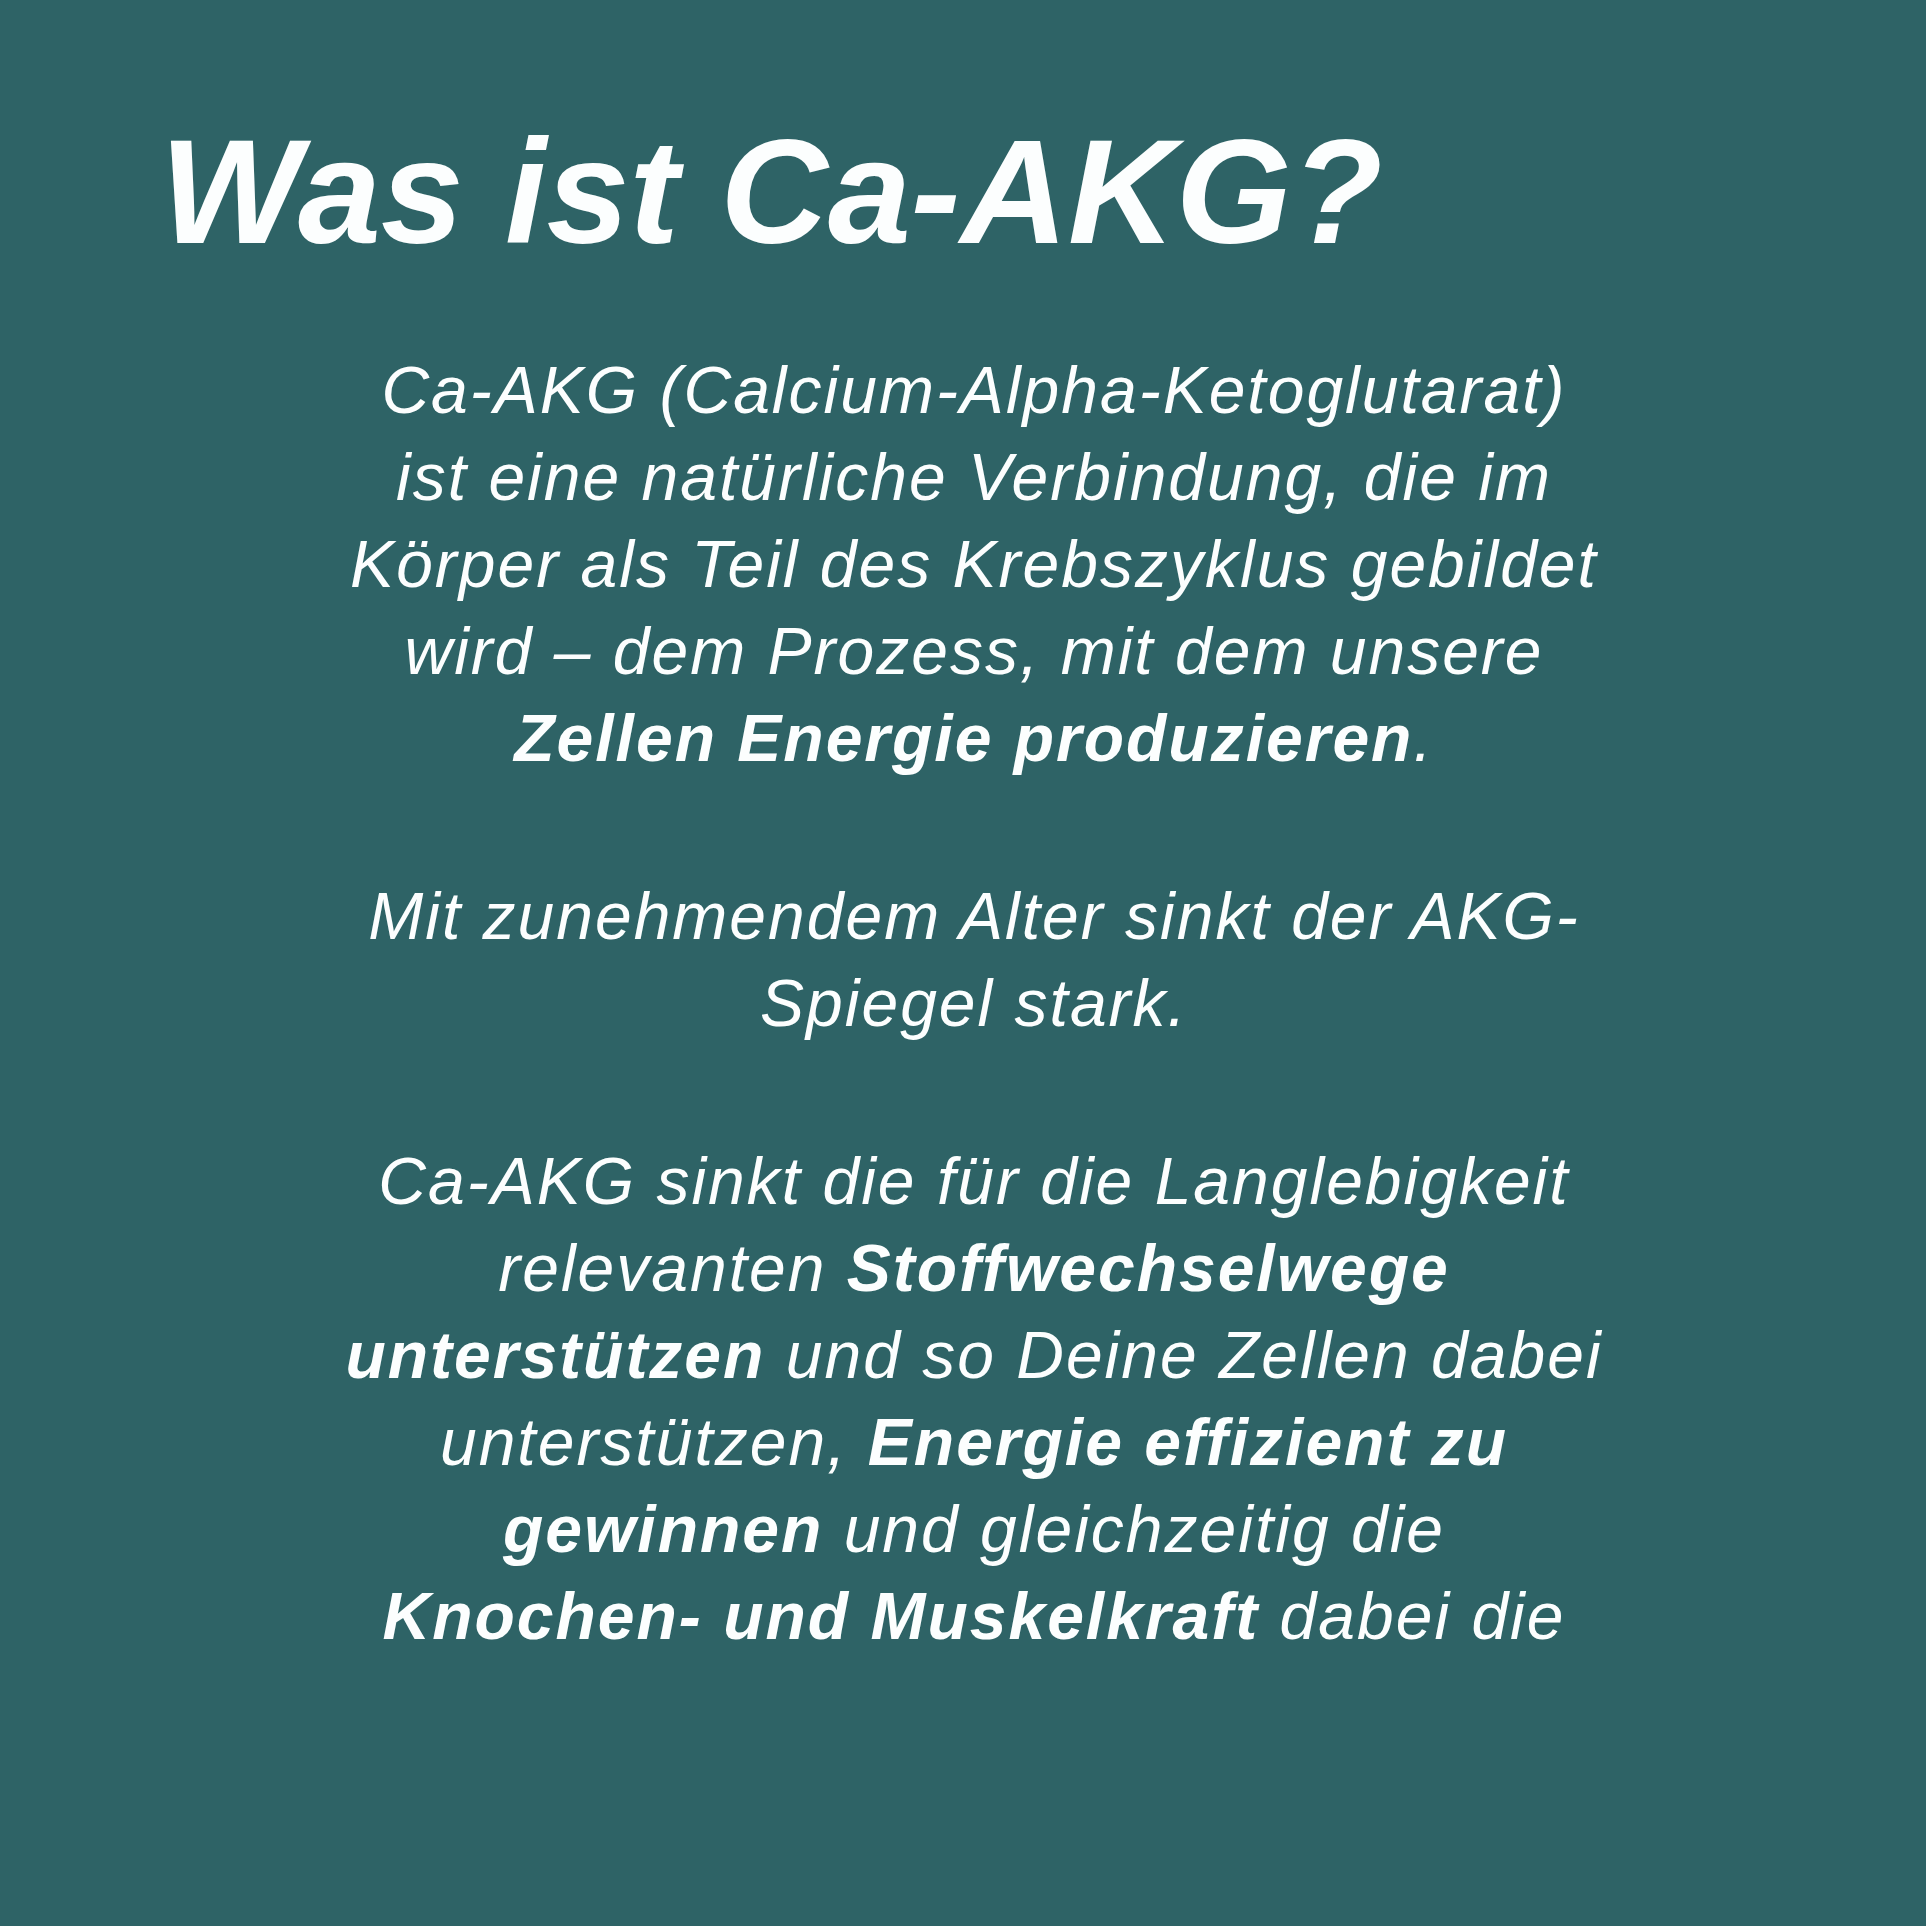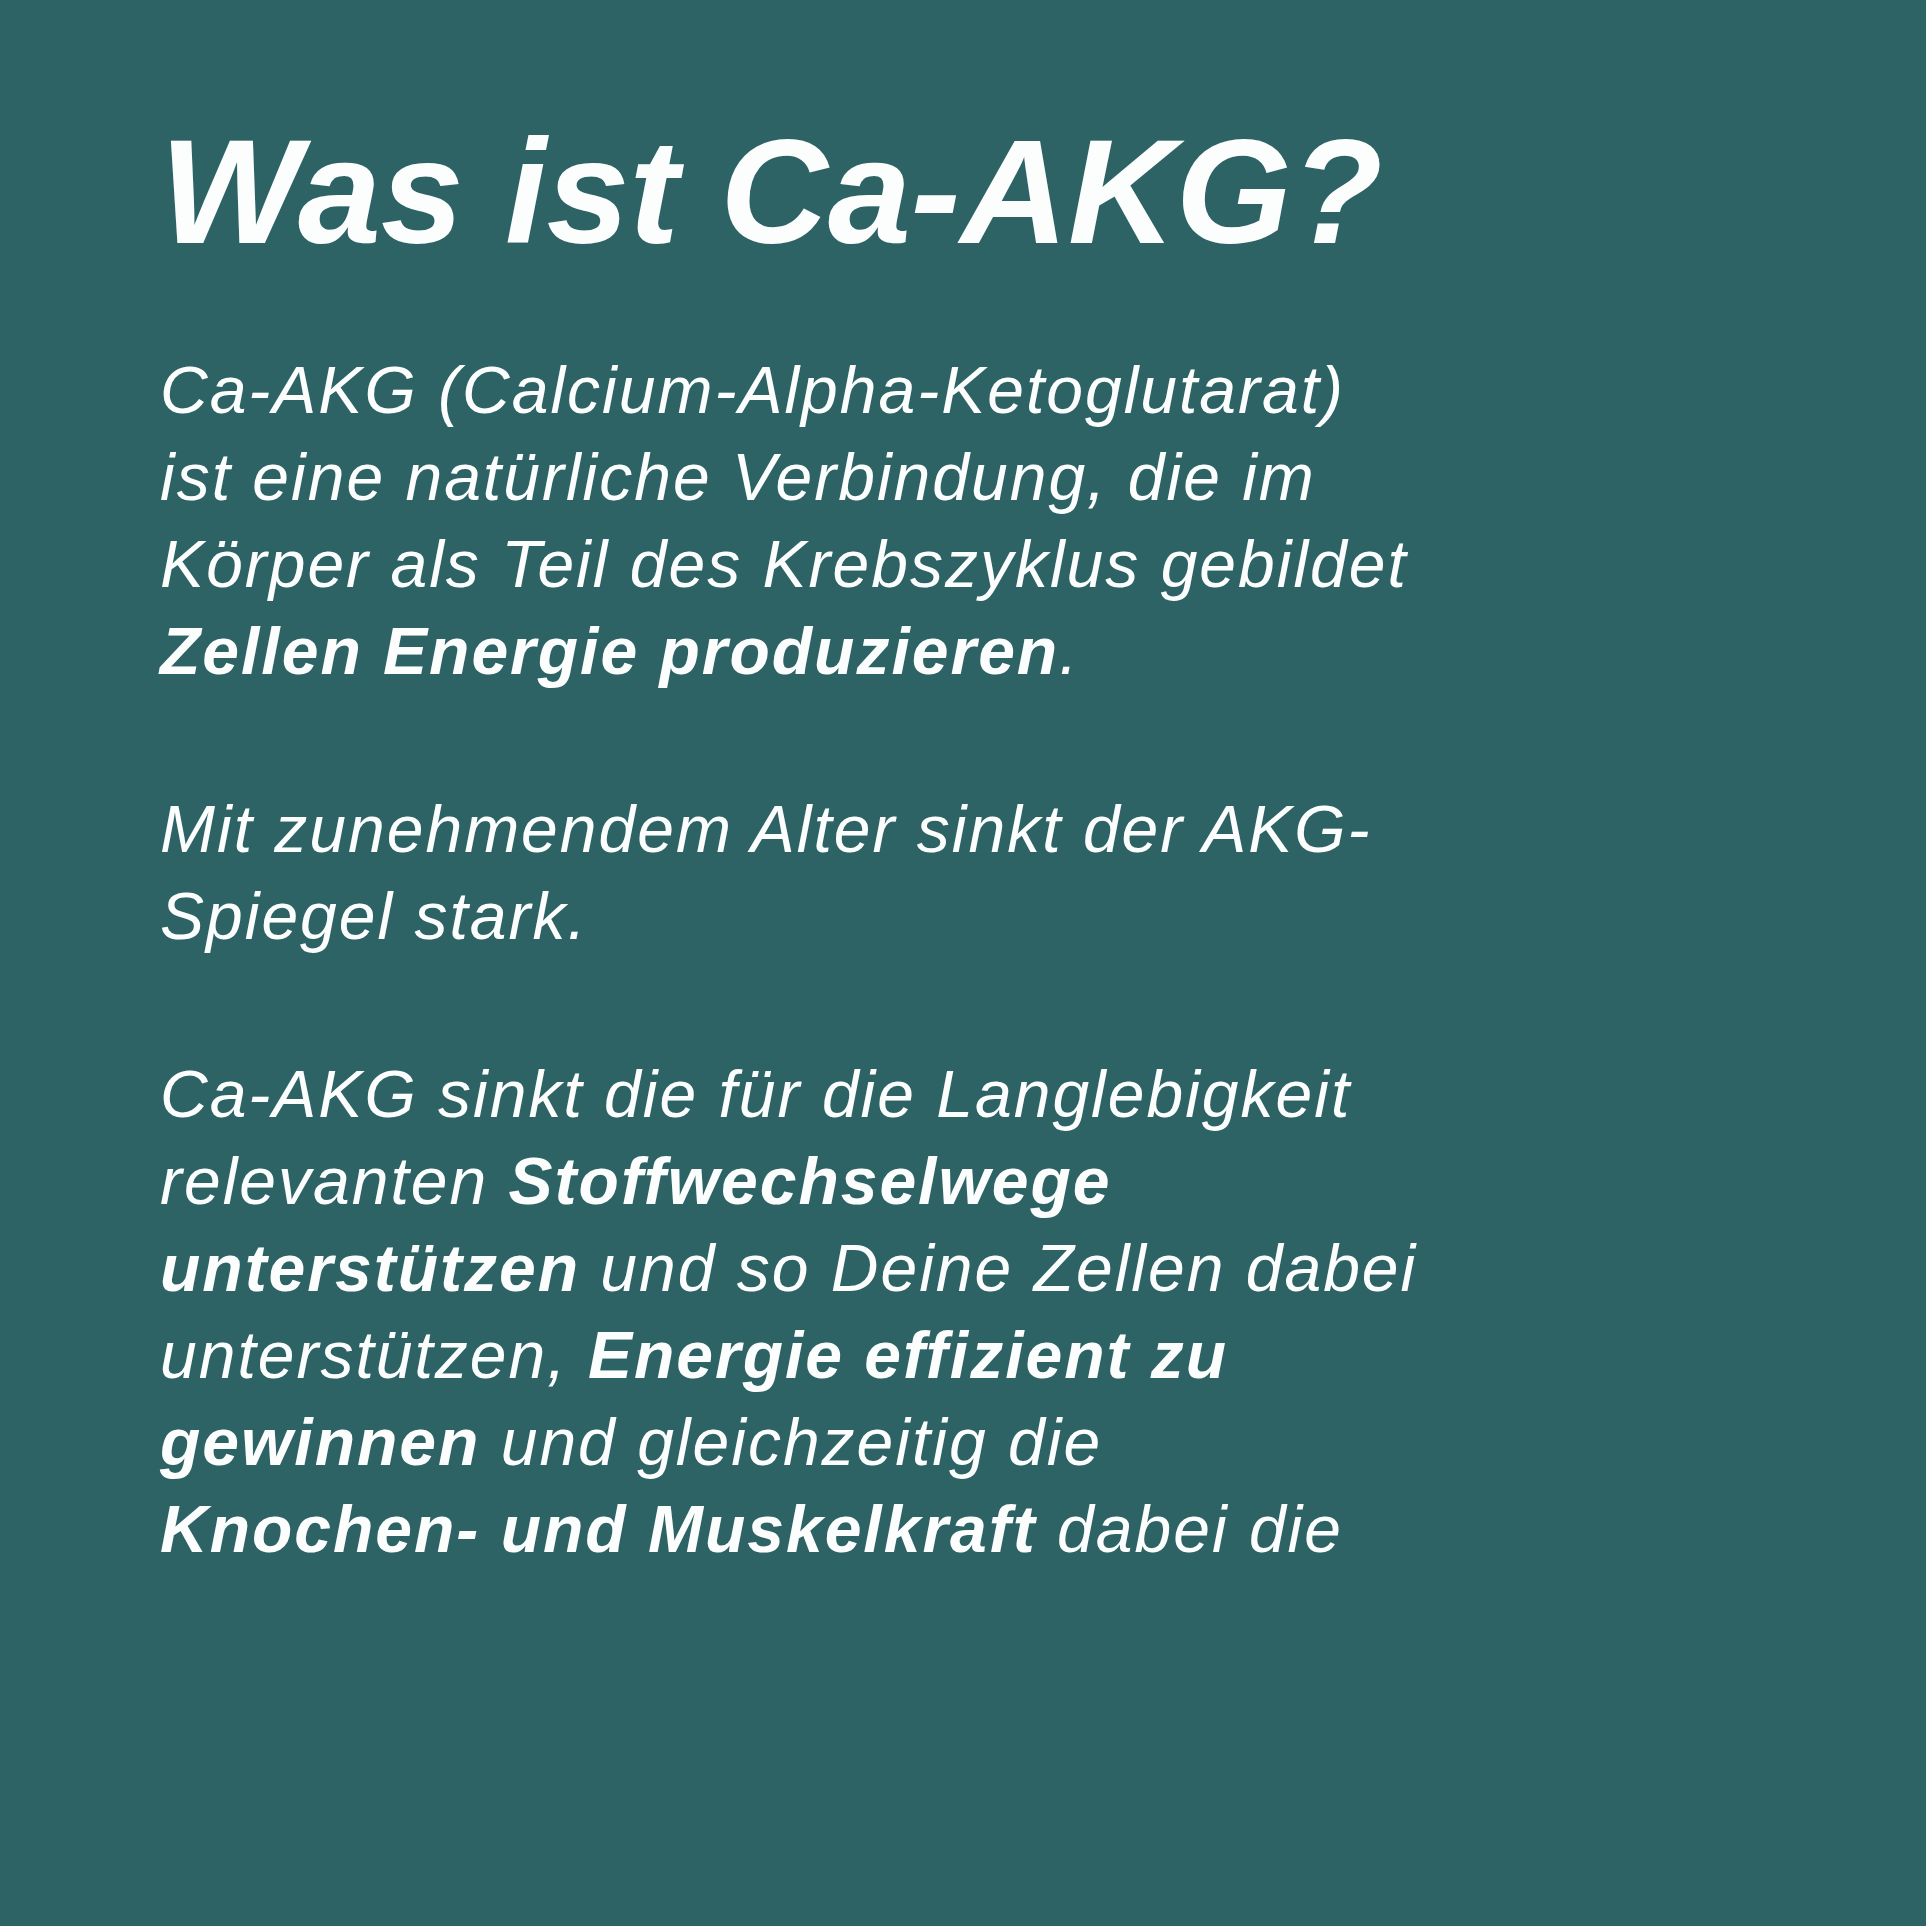--- a/index.html
+++ b/index.html
@@ -24,20 +24,21 @@
   .title {
     margin: 0 0 77px 0;
     font-size: 149px;
     line-height: 1.05;
     font-weight: 800;
     font-style: italic;
     letter-spacing: 0px;
   }
   .paragraph {
     margin: 0 0 91px 0;
+    text-align: center;
   }
   .paragraph:last-child {
     margin-bottom: 0;
   }
   .line {
     font-size: 66px;
     line-height: 87px;
     letter-spacing: 2px;
     font-weight: 400;
     white-space: nowrap;
@@ -50,20 +51,21 @@
 </head>
 <body style="background: rgb(46, 99, 102);">
 
 <div class="canvas" style="color: rgb(252, 254, 254);">
   <h1 class="title">Was ist Ca-AKG?</h1>
   <div id="body-text">
       <div class="paragraph">
         <div class="line"><span>Ca-AKG (Calcium-Alpha-Ketoglutarat)</span></div>
         <div class="line"><span>ist eine natürliche Verbindung, die im</span></div>
         <div class="line"><span>Körper als Teil des Krebszyklus gebildet</span></div>
+        <div class="line"><span>wird – dem Prozess, mit dem unsere</span></div>
         <div class="line"><span class="run-bold">Zellen Energie produzieren</span><span>.</span></div>
       </div>
       <div class="paragraph">
         <div class="line"><span>Mit zunehmendem Alter sinkt der AKG-</span></div>
         <div class="line"><span>Spiegel stark.</span></div>
       </div>
       <div class="paragraph">
         <div class="line"><span>Ca-AKG sinkt die für die Langlebigkeit</span></div>
         <div class="line"><span>relevanten </span><span class="run-bold">Stoffwechselwege</span></div>
         <div class="line"><span class="run-bold">unterstützen</span><span> und so Deine Zellen dabei</span></div>

